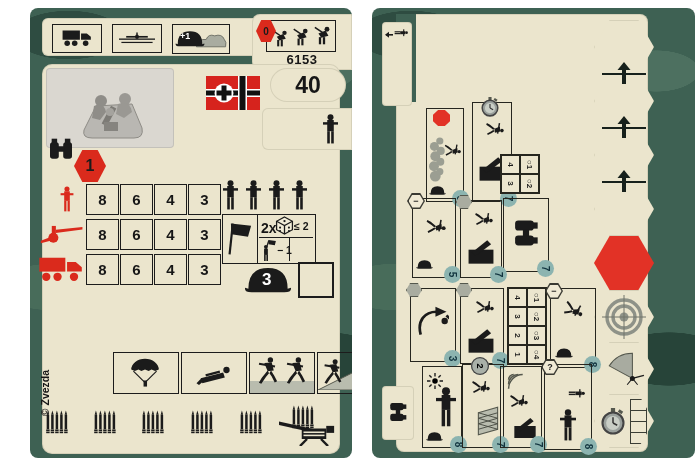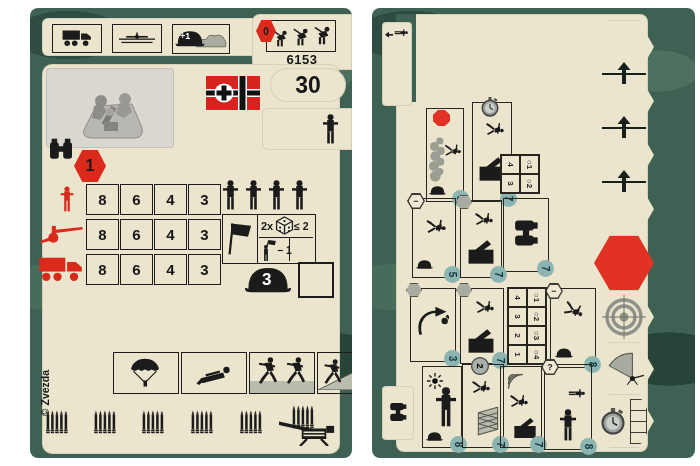--- a/index.html
+++ b/index.html
@@ -286,21 +286,21 @@
           <rect x="0" y="14.5" width="54" height="5" fill="#111111"></rect>
         <rect x="32" y="0" width="9" height="34" fill="#ffffff"></rect>
           <rect x="33.5" y="0" width="6" height="34" fill="#111111"></rect>
         <circle cx="18" cy="17" r="9.5" fill="#ffffff"></circle>
         <rect x="15.5" y="9.5" width="5" height="15" fill="#111111"></rect>
           <rect x="10.5" y="14.5" width="15" height="5" fill="#111111"></rect>
       </svg>
     </div>
 
     <div class="abs cream" style="left:240px;top:60px;width:76px;height:34px;border-radius:17px;display:flex;align-items:center;justify-content:center;">
-      <span class="txt" style="position:static;font-size:23px;font-weight:800;">30</span>
+      <span class="txt" style="position:static;font-size:23px;font-weight:800;">40</span>
     </div>
     <svg class="abs" style="left:292px;top:106px" width="17" height="30" viewBox="0 0 12 22" fill="#1b1b1b">
         <use href="#g-person"></use>
       </svg>
 
     <svg class="abs" style="left:16px;top:130px" width="30" height="22" viewBox="0 0 18 16" fill="#1b1b1b">
         <use href="#g-binoc"></use>
       </svg>
     <div class="abs hex redhex" style="left:44px;top:142px;width:32px;height:32px;font-size:16px;">
         <span>1</span>
@@ -340,21 +340,21 @@
       </svg>
     <svg class="abs" style="left:261px;top:172px" width="17" height="30" viewBox="0 0 12 22" fill="#1b1b1b">
         <use href="#g-person"></use>
       </svg>
 
     <div class="abs" style="left:192px;top:206px;width:92px;height:48px;border:1.8px solid #1c1c1c;">
       <div class="abs" style="left:34px;top:0;width:0;height:48px;border-left:1.5px solid #1c1c1c;"></div>
       <svg class="abs" style="left:4px;top:5px" width="28" height="38" viewBox="0 0 18 22" fill="#1b1b1b">
           <use href="#g-flag"></use>
         </svg>
-      <span class="txt" style="left:38px;top:5px;font-size:11px;">2x</span>
+      <span class="txt" style="left:38px;top:5px;font-size:14px;">2x</span>
       <svg class="abs" style="left:52px;top:1px" width="19" height="19" viewBox="0 0 18 18" fill="#1b1b1b">
           <use href="#g-dice"></use>
         </svg>
       <span class="txt" style="left:71px;top:5px;font-size:10.5px;">≤ 2</span>
       <div class="abs" style="left:36px;top:22px;width:54px;height:0;border-top:1.3px solid #1c1c1c;"></div>
       <div class="abs" style="left:66px;top:22px;width:0;height:24px;border-left:1.3px solid #1c1c1c;"></div>
       <svg class="abs" style="left:37px;top:25px" width="17" height="21" viewBox="0 0 16 20" fill="#1b1b1b">
           <use href="#g-flagman"></use>
         </svg>
       <span class="txt" style="left:54px;top:29px;font-size:10.5px;">− 1</span>

